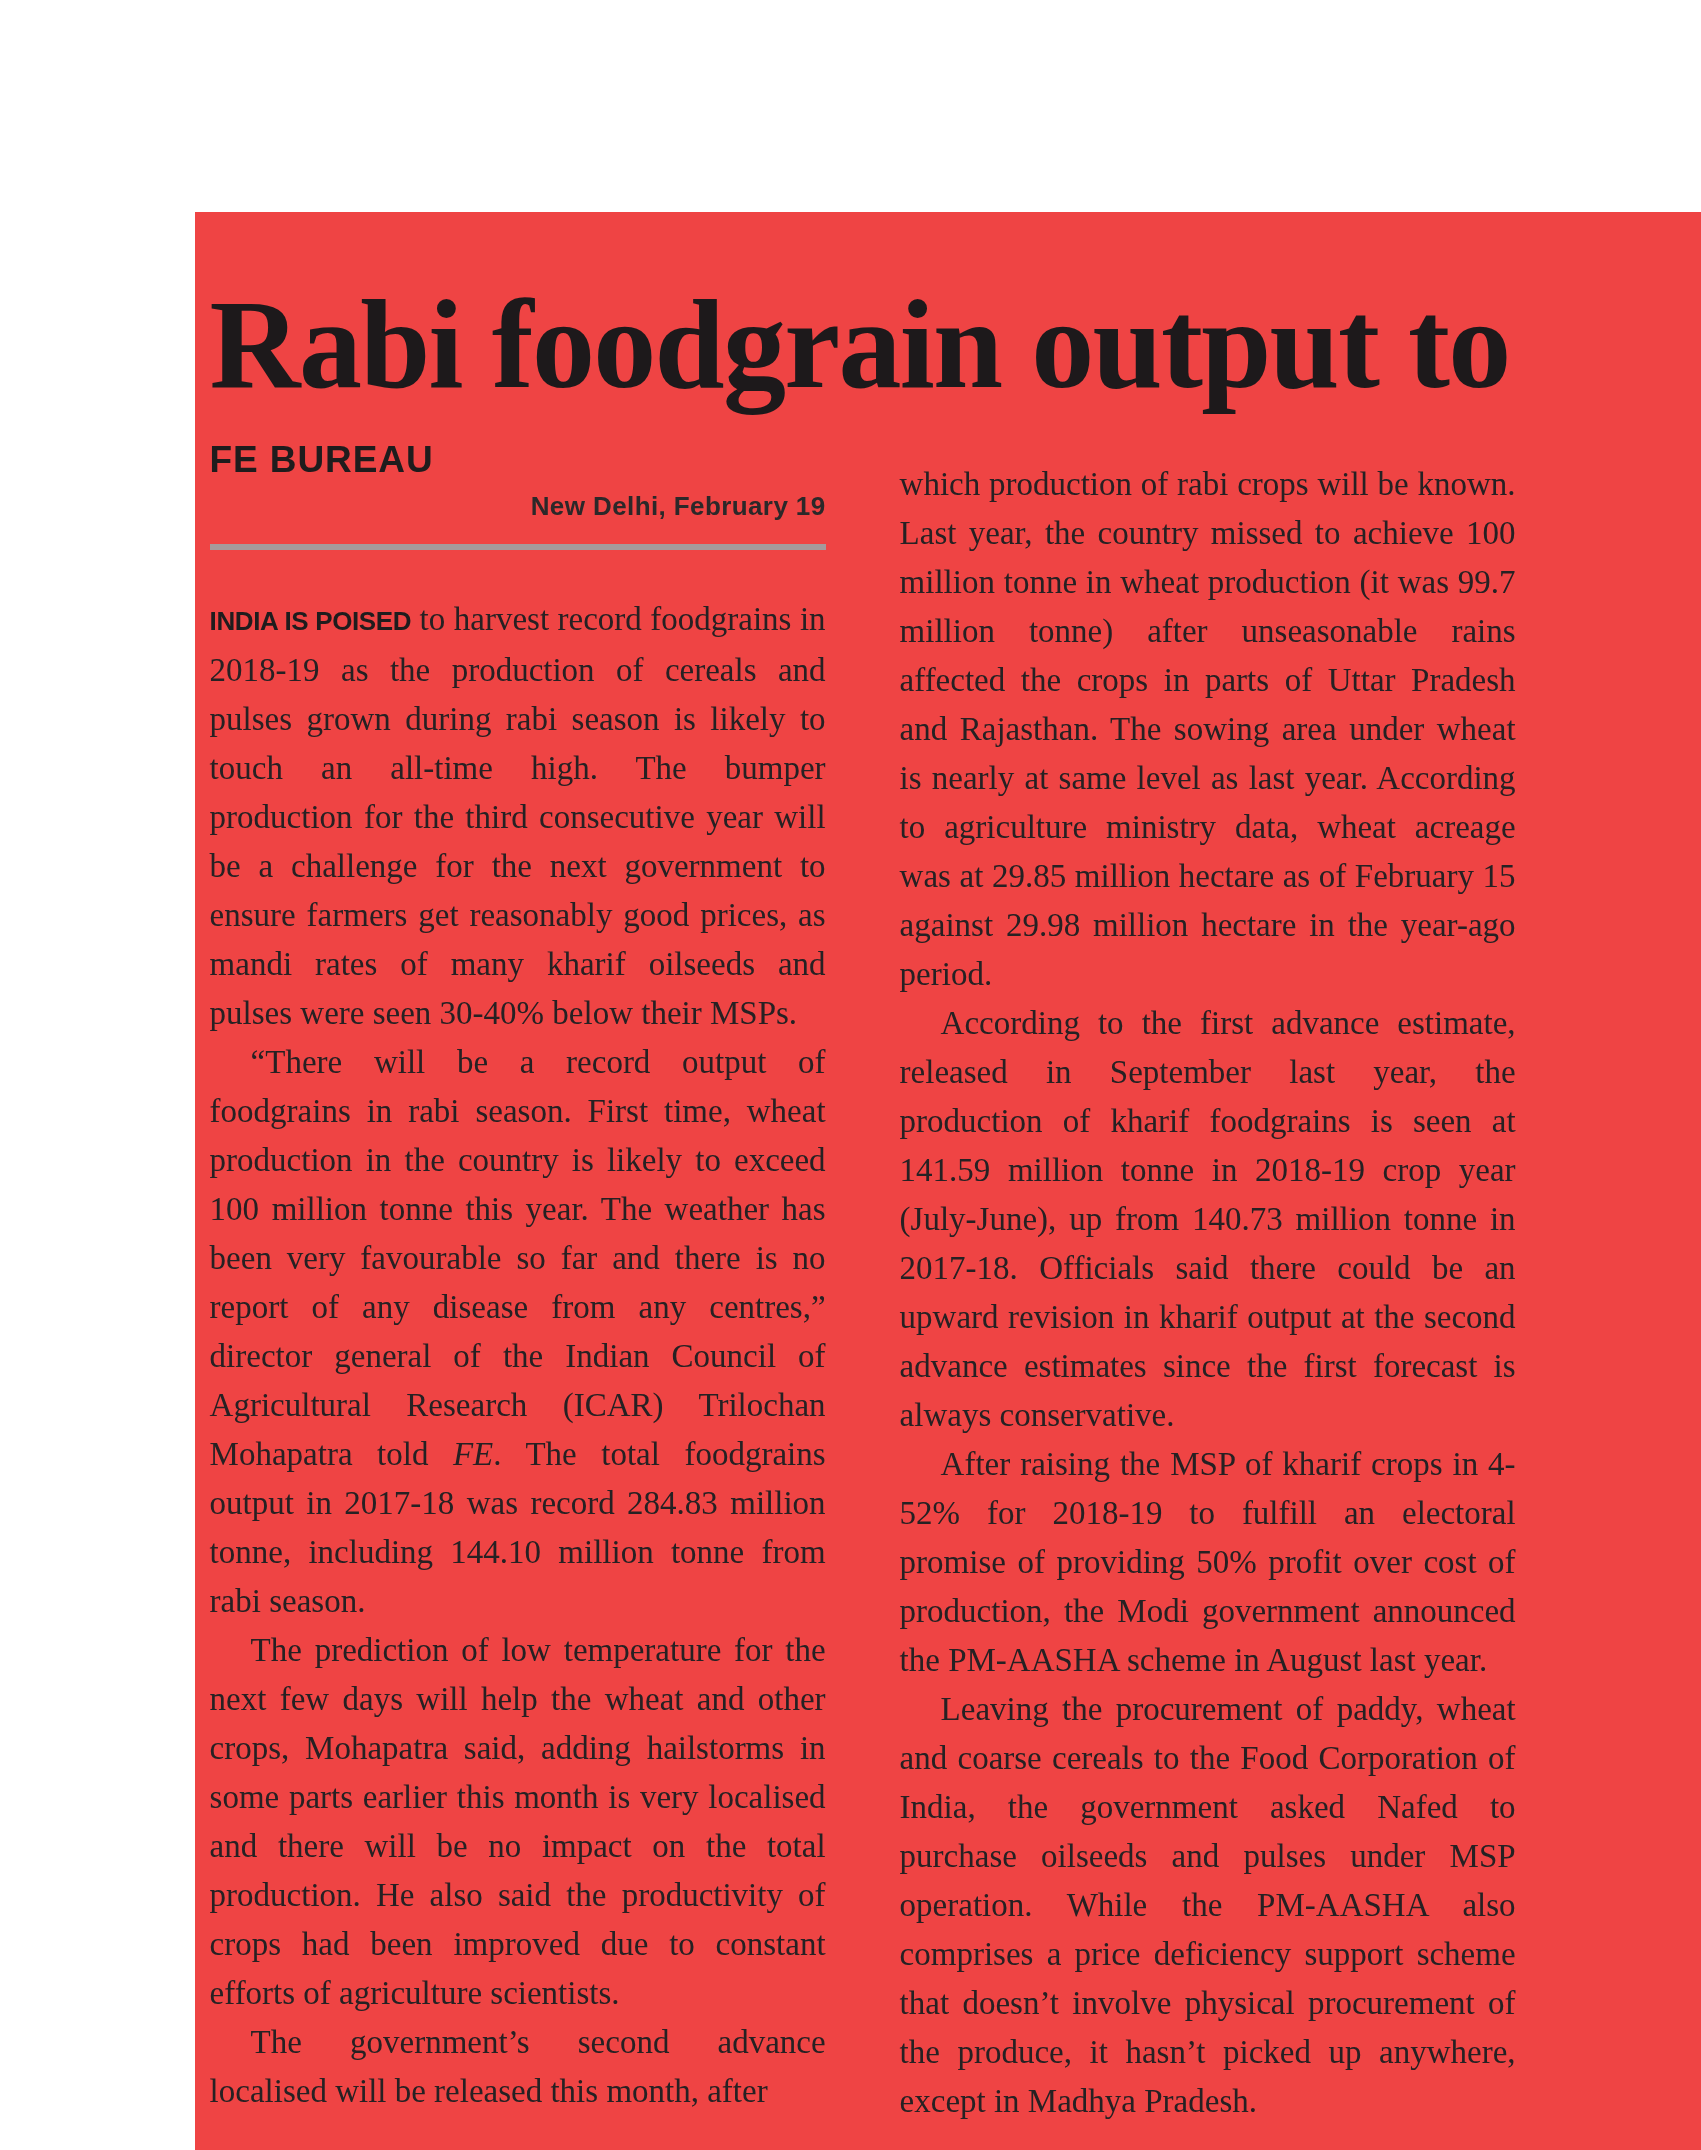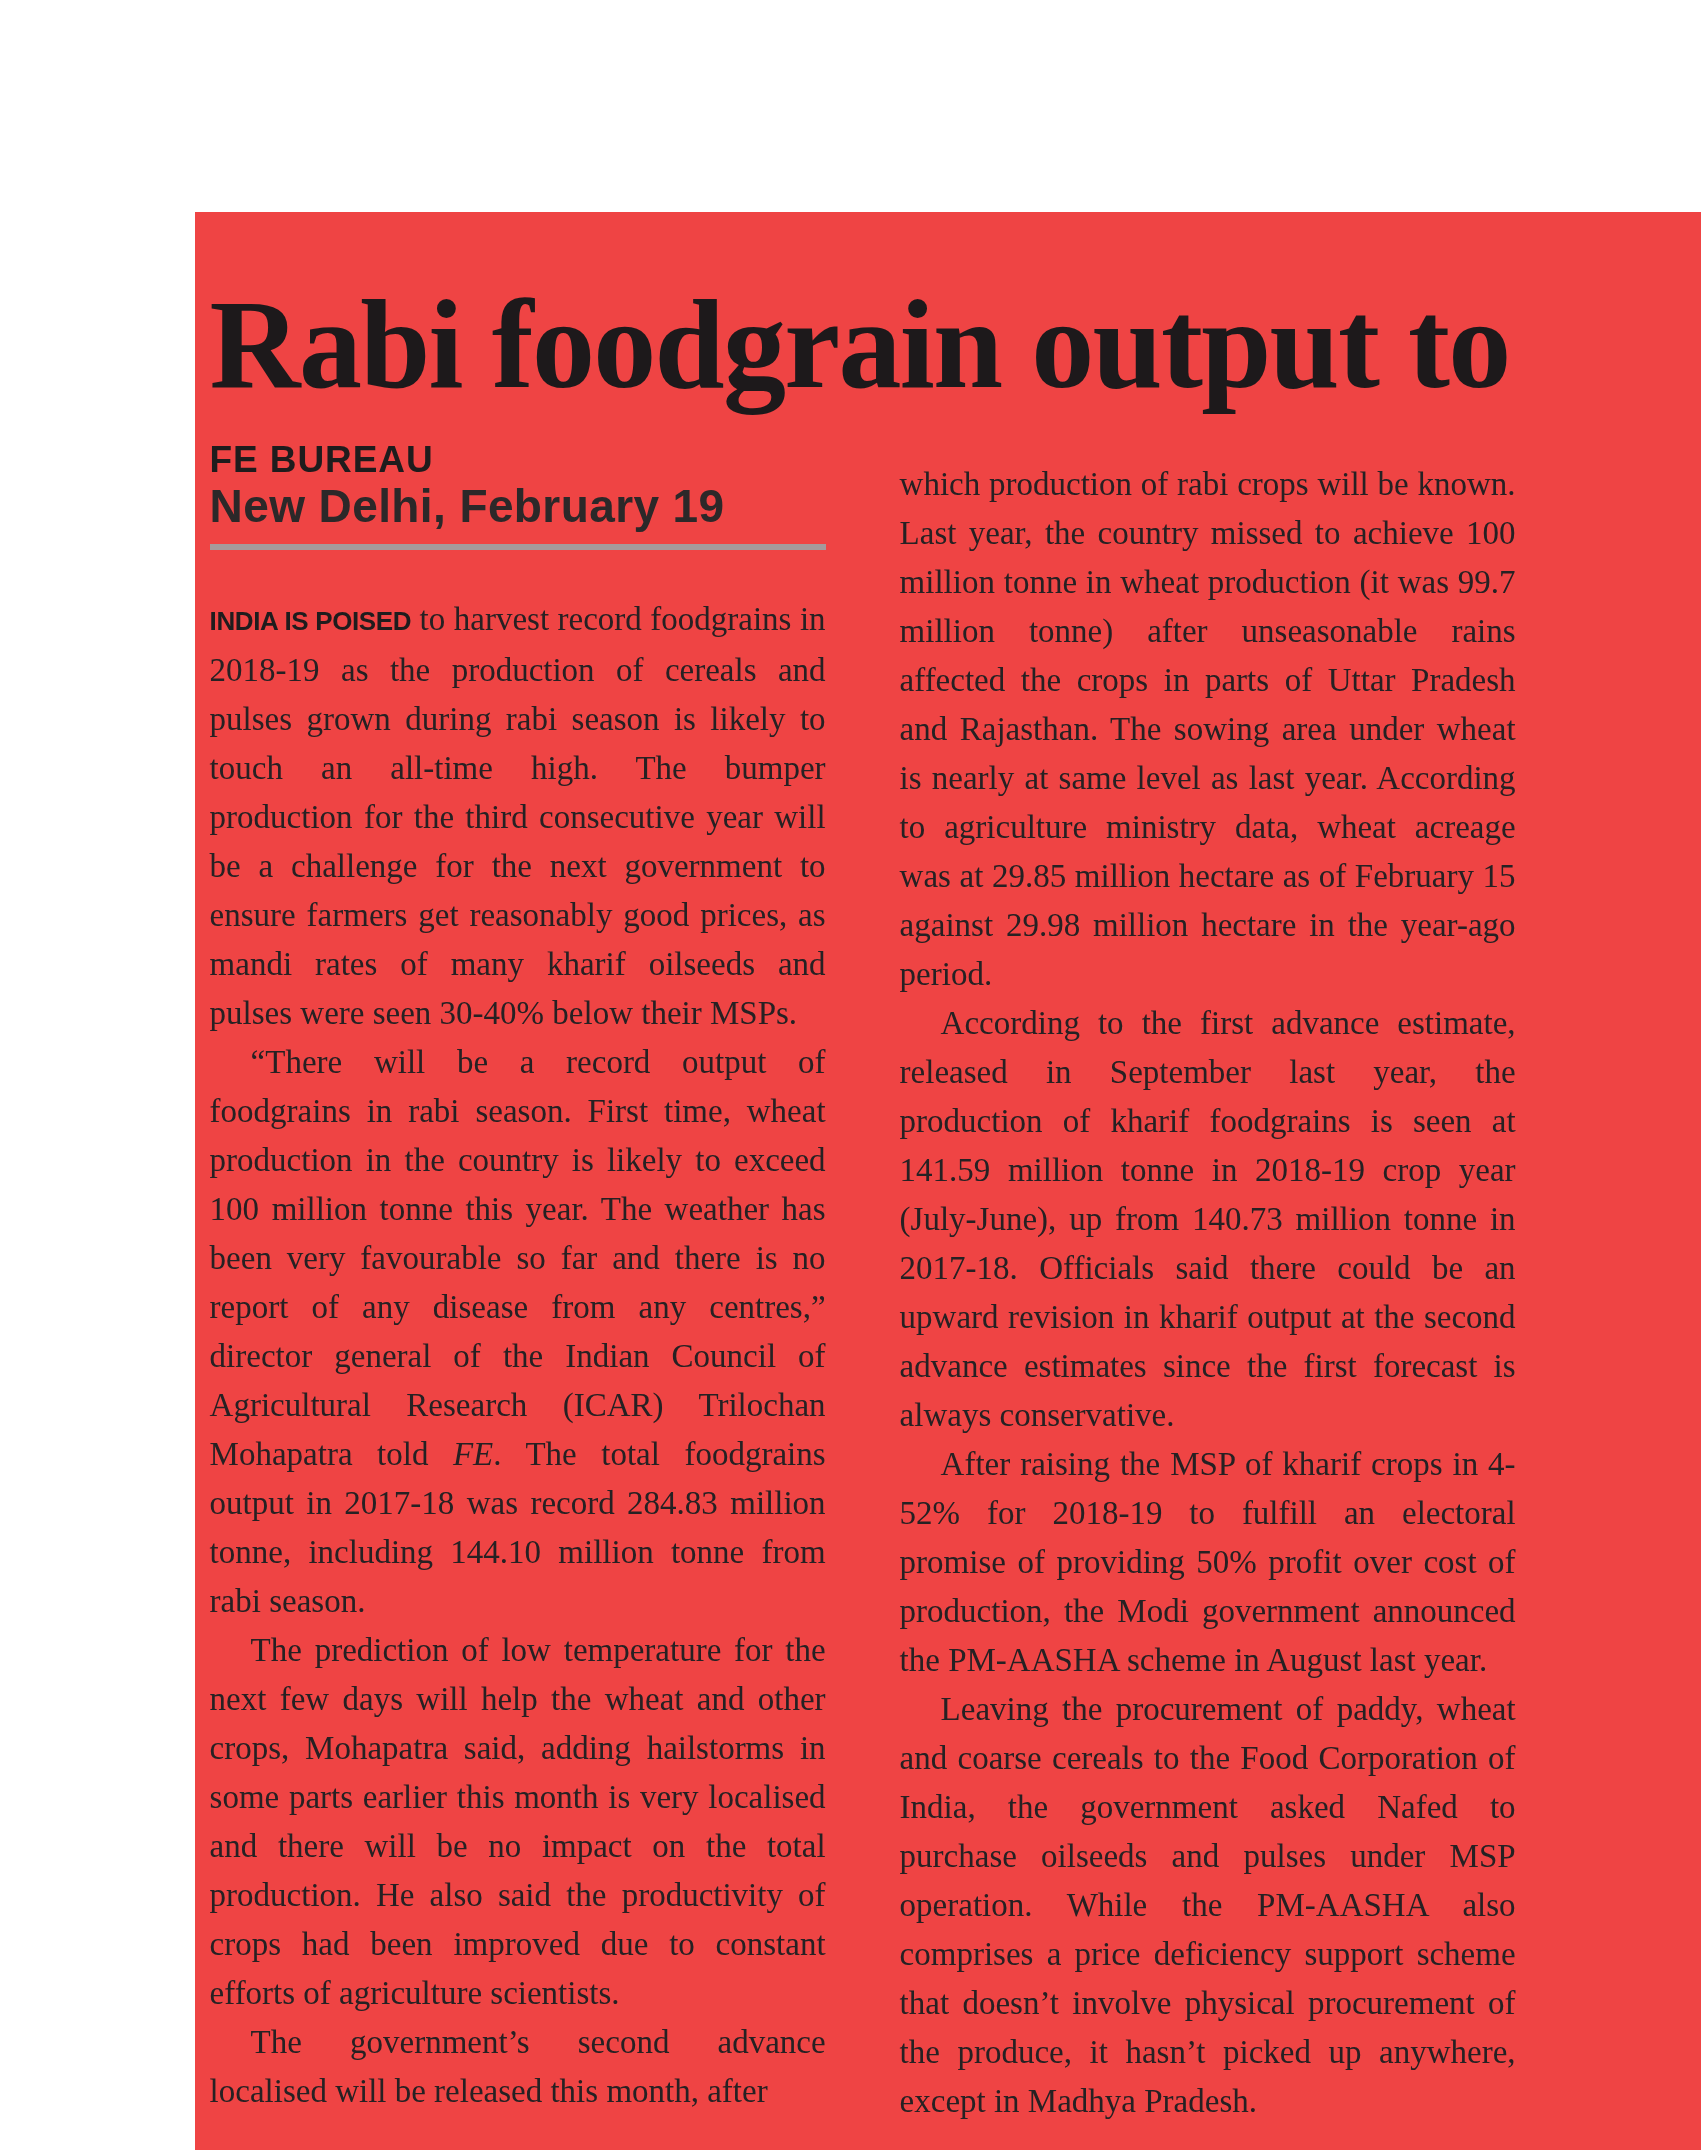--- a/index.html
+++ b/index.html
@@ -34,25 +34,26 @@
     font-family:"Liberation Sans", sans-serif;
     font-weight:700;
     font-size:37px;
     line-height:44px;
     letter-spacing:0.9px;
     color:#1f1c1d;
   }
   .dateline {
     font-family:"Liberation Sans", sans-serif;
     font-weight:700;
-    font-size:46px;
+    font-size:26px;
     line-height:41px;
     letter-spacing:0.4px;
     color:#2c2829;
     margin-top:4.3px;
+    text-align:right;
   }
   .rule {
     width:100%; height:6px;
     background:#a59a9c;
     margin-top:16.3px;
   }
   p.body {
     margin:0;
     font-family:"Liberation Serif", serif;
     font-size:33px;

